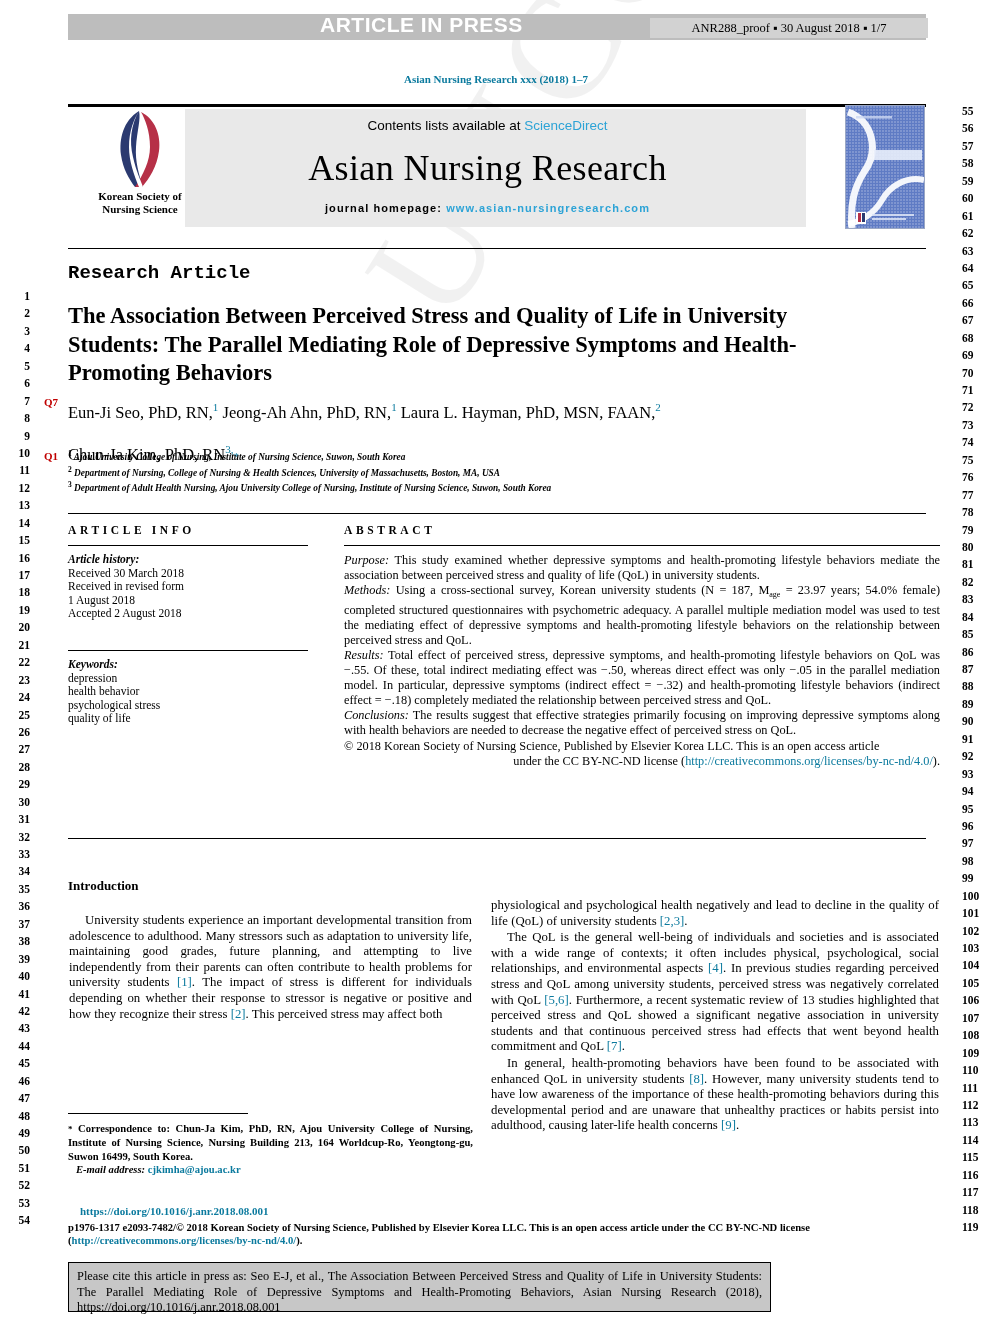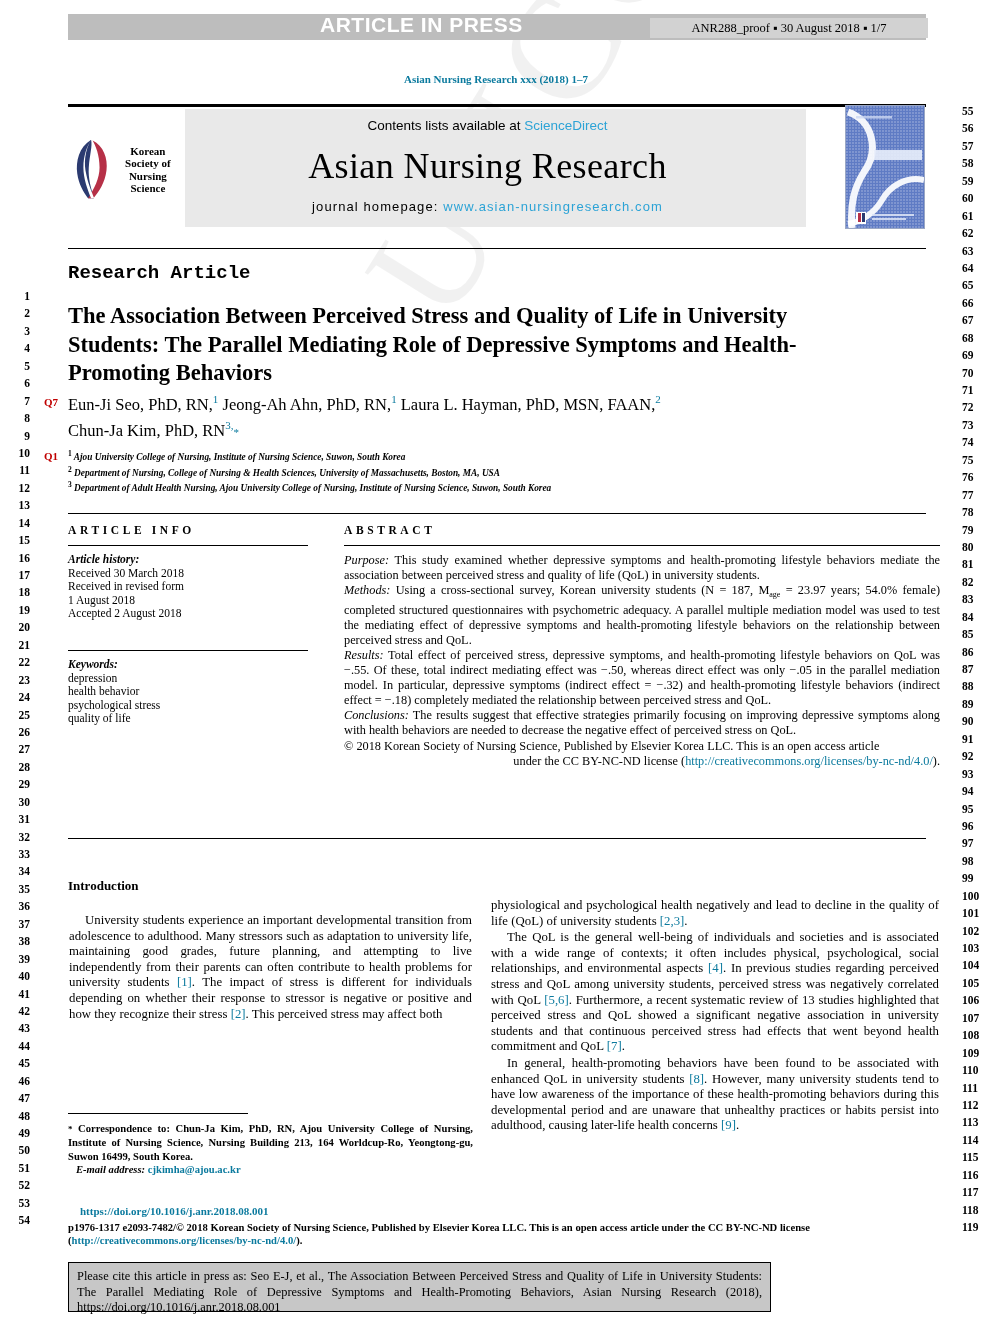--- a/index.html
+++ b/index.html
@@ -70,59 +70,59 @@
     z-index:9;
   }
   #masthead-rule {
     position:absolute; left:68px; top:104px; width:858px; height:2.5px;
     background:#000; z-index:9;
   }
   #masthead {
     position:absolute; left:68px; top:107px; width:858px; height:124px; z-index:9;
   }
   #ksns-logo {
-    position:absolute; left:0; top:2px; width:112px; height:120px;
-    display:flex; flex-direction:row; align-items:center; justify-content:flex-start;
+    position:absolute; left:16px; top:2px; width:112px; height:120px;
+    display:flex; flex-direction:column; align-items:center; justify-content:flex-start;
   }
   #ksns-mark { width:62px; height:80px; }
   #ksns-text {
     font-family:"Liberation Serif", serif; font-size:11px; font-weight:600;
     text-align:center; line-height:12.5px; margin-top:1px;
   }
   #masthead-panel {
     position:absolute; left:117px; top:2px; width:621px; height:118px;
     background:#e9e9e9;
     display:flex; flex-direction:column; align-items:center; justify-content:space-between;
     padding:9px 16px 13px 0;
   }
   #contents-line { font-size:13.5px; font-family:"Liberation Sans", sans-serif; }
   #contents-line .sd { color:#2ca3d6; }
   #journal-name { font-family:"Liberation Serif", serif; font-size:36px; letter-spacing:0.4px; }
   #homepage-line {
-    font-family:"Liberation Sans", sans-serif; font-size:13px; letter-spacing:1.1px;
+    font-family:"Liberation Sans", sans-serif; font-size:11px; letter-spacing:1.1px;font-weight:bold;
   }
   #homepage-line .url { color:#2ca3d6; }
   #cover-thumb {
     position:absolute; left:777px; top:-2px; width:80px; height:124px;
     border:1px solid #9aa7c4; overflow:hidden; background:#6c86c8;
   }
 
   
   #divider-top { position:absolute; left:68px; top:248px; width:858px; height:1px; background:#000; z-index:9; }
   #art-type {
     position:absolute; left:68px; top:262px; z-index:9;
     font-family:Liberation Mono, monospace; font-size:19px; font-weight:bold;
   }
   #art-title {
     position:absolute; left:68px; top:287px; width:740px; z-index:9;
     font-family:"Liberation Serif", serif; font-size:22.5px; line-height:28.5px;
   }
   #authors {
     position:absolute; left:68px; top:389px; width:870px; z-index:9;
-    font-family:"Liberation Serif", serif; font-size:16.5px; line-height:21px;
+    font-family:"Liberation Serif", serif; font-size:16.5px; line-height:36px;
   }
   #authors sup { font-size:11px; color:#0b7a9e; vertical-align:super; }
   #authors .star { color:#0b7a9e; font-size:11px; }
   #affils {
     position:absolute; left:68px; top:448px; width:870px; z-index:9;
     font-family:"Liberation Serif", serif; font-style:italic; font-size:9.3px;
     line-height:12.4px; font-weight:bold;
   }
   #affils sup { font-style:normal; font-size:7.5px; }
   .qtag {

